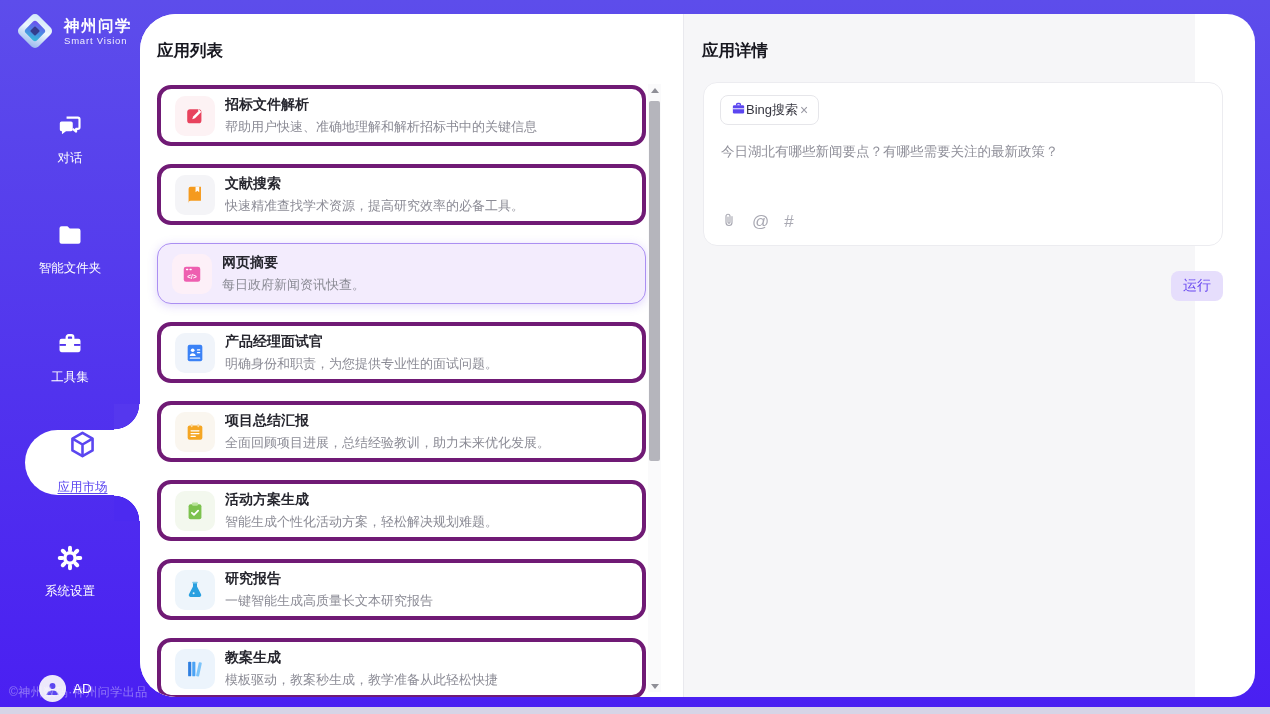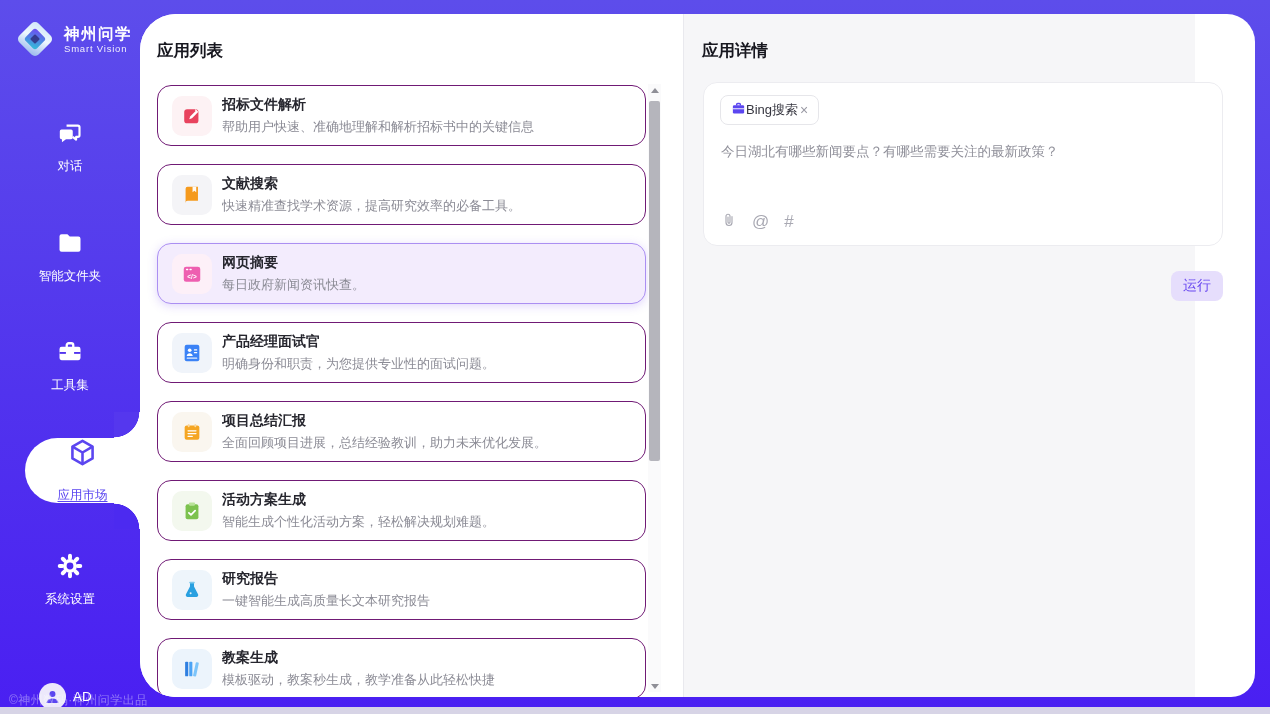--- a/index.html
+++ b/index.html
@@ -4,21 +4,21 @@
 <style>
   * { margin:0; padding:0; box-sizing:border-box; }
   html,body { width:1270px; height:714px; }
   body { font-family:"Liberation Sans", sans-serif; }
 
   .app { position:relative; width:1270px; height:714px; overflow:hidden;
          background:linear-gradient(180deg,#5d4deb 0%,#5133ee 55%,#4a1ff2 100%); }
   .bottom-strip { position:absolute; left:0; bottom:0; width:100%; height:7px; background:#d7d4e6; }
 
   
-  .sidebar { position:absolute; left:0; top:0; width:140px; height:576px; color:#fff;margin-top:8px; }
+  .sidebar { position:absolute; left:0; top:0; width:140px; height:576px; color:#fff; }
   .logo { position:absolute; left:16px; top:12px; display:flex; align-items:center; gap:10px; }
   .diamond { position:relative; width:38px; height:38px; flex:0 0 38px; }
   .diamond .d1,.diamond .d2,.diamond .d3 { position:absolute; left:50%; top:50%; transform:translate(-50%,-50%) rotate(45deg); }
   .diamond .d1 { width:27px; height:27px; border-radius:5px; background:linear-gradient(160deg,#cfe6f8 0%,#eef8fe 45%,#96b5ec 100%); }
   .diamond .d2 { width:16px; height:16px; border-radius:3px; background:linear-gradient(150deg,#6a53ef 10%,#35b6d9 90%); }
   .diamond .d3 { width:7px; height:7px; border-radius:1px; background:#2c2470; opacity:.75; }
   .brand-name { font-size:15.5px; font-weight:bold; letter-spacing:1.5px; line-height:1.25; }
   .brand-tag { font-size:9.5px; letter-spacing:.8px; color:rgba(255,255,255,.9); }
 
   .nav-item { position:absolute; left:0; width:140px; display:flex; flex-direction:column;
@@ -44,21 +44,21 @@
                  letter-spacing:.5px; white-space:nowrap; }
 
   
   .content { position:absolute; left:140px; top:14px; width:1115px; height:683px;
              border-radius:36px 28px 24px 36px; overflow:hidden; background:#fff; }
 
   
   .list-panel { position:absolute; left:0; top:0; width:543px; height:683px; background:#fff; }
   .panel-title { position:absolute; left:17px; top:26px; font-size:16.5px; font-weight:bold; color:#17171f; }
   .card { position:absolute; left:17px; width:489px; height:61px; background:#fff;
-          border:1px solid #701a75; border-radius:14px; display:flex; align-items:center;
+          border:4px solid #701a75; border-radius:14px; display:flex; align-items:center;
           padding:0 14px; gap:10px; cursor:pointer; }
   .card.selected { background:#f3ecfd; border:1.5px solid #ab8ff2; box-shadow:0 2px 10px rgba(130,90,240,.25); }
   .c0{top:71px}.c1{top:150px}.c2{top:229px}.c3{top:308px}.c4{top:387px}.c5{top:466px}.c6{top:545px}.c7{top:624px}
   .cicon { width:40px; height:40px; border-radius:10px; flex:0 0 40px; display:flex;
            align-items:center; justify-content:center; }
   .bg0{background:#fdf2f4}.bg1{background:#f4f4f7}.bg2{background:#fdf0f8}.bg3{background:#f0f4fa}
   .bg4{background:#faf6ef}.bg5{background:#f3f8ee}.bg6{background:#eef5fb}.bg7{background:#ecf4fc}
   .ctext { display:flex; flex-direction:column; gap:4px; overflow:hidden; }
   .cname { font-size:14px; font-weight:bold; color:#26262e; }
   .cdesc { font-size:13px; color:#8b8b95; white-space:nowrap; }

